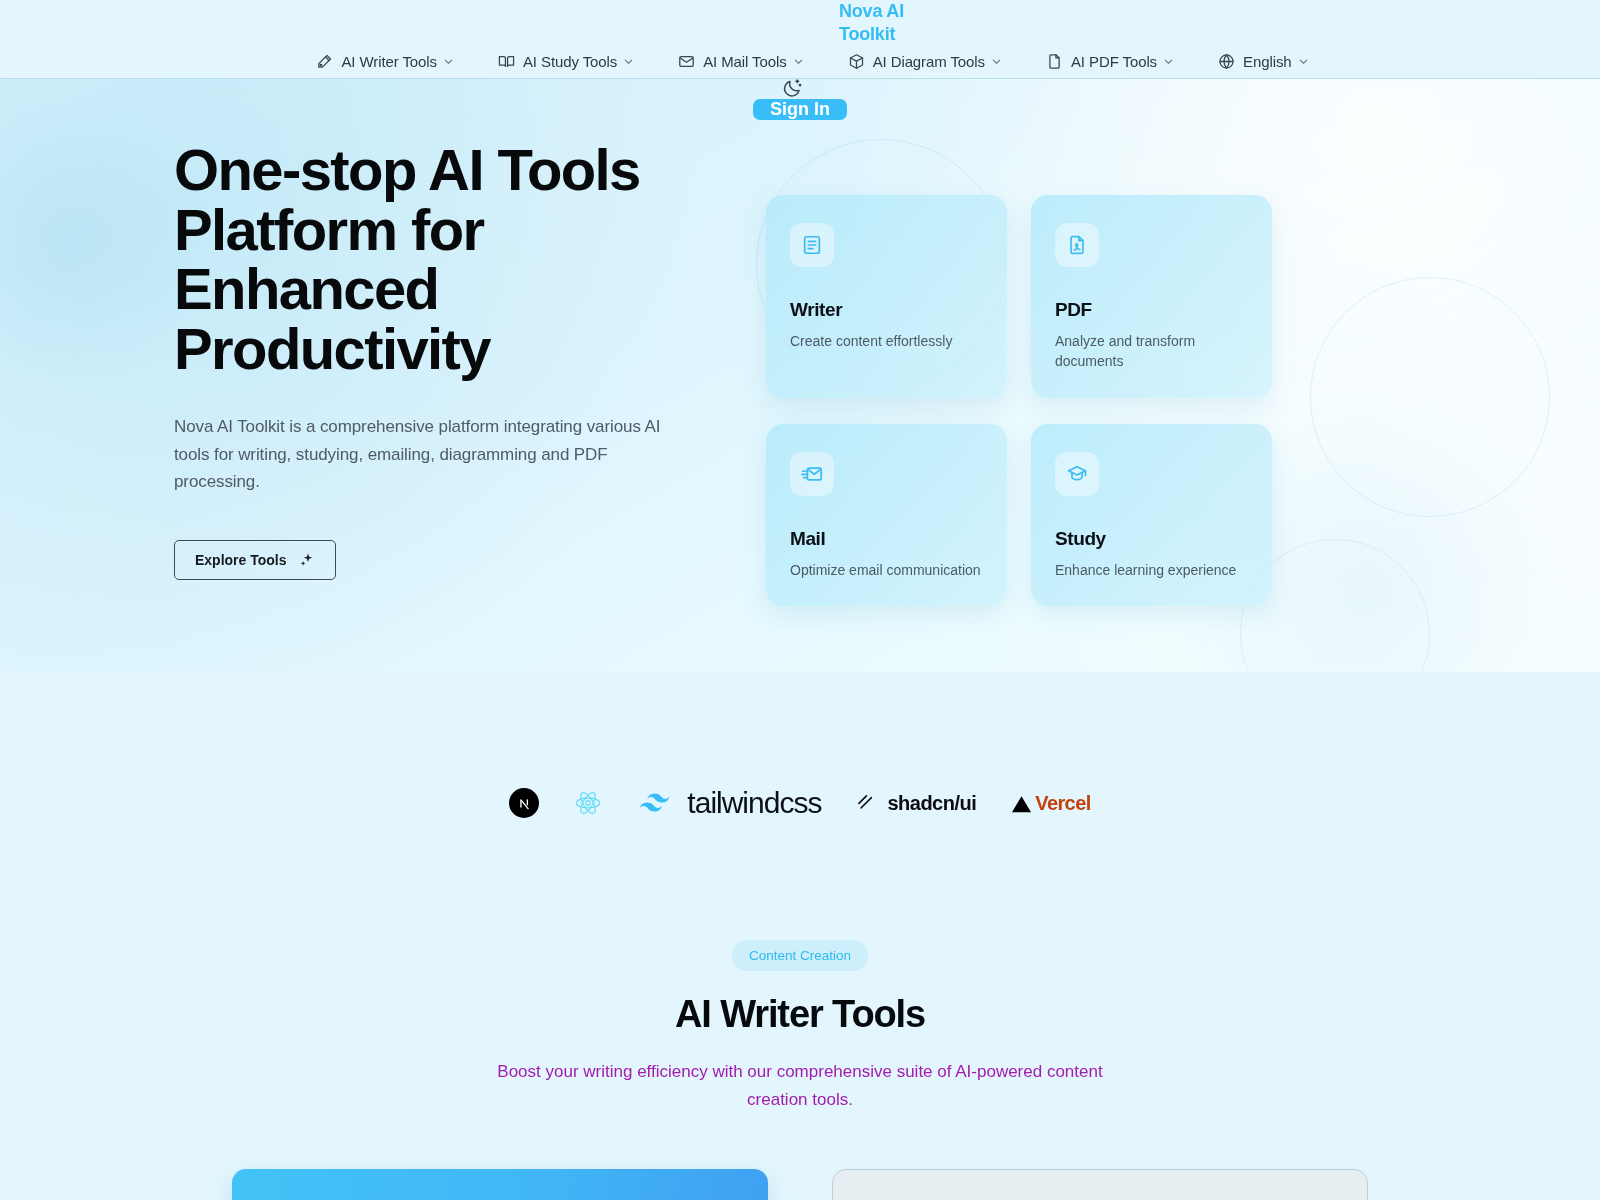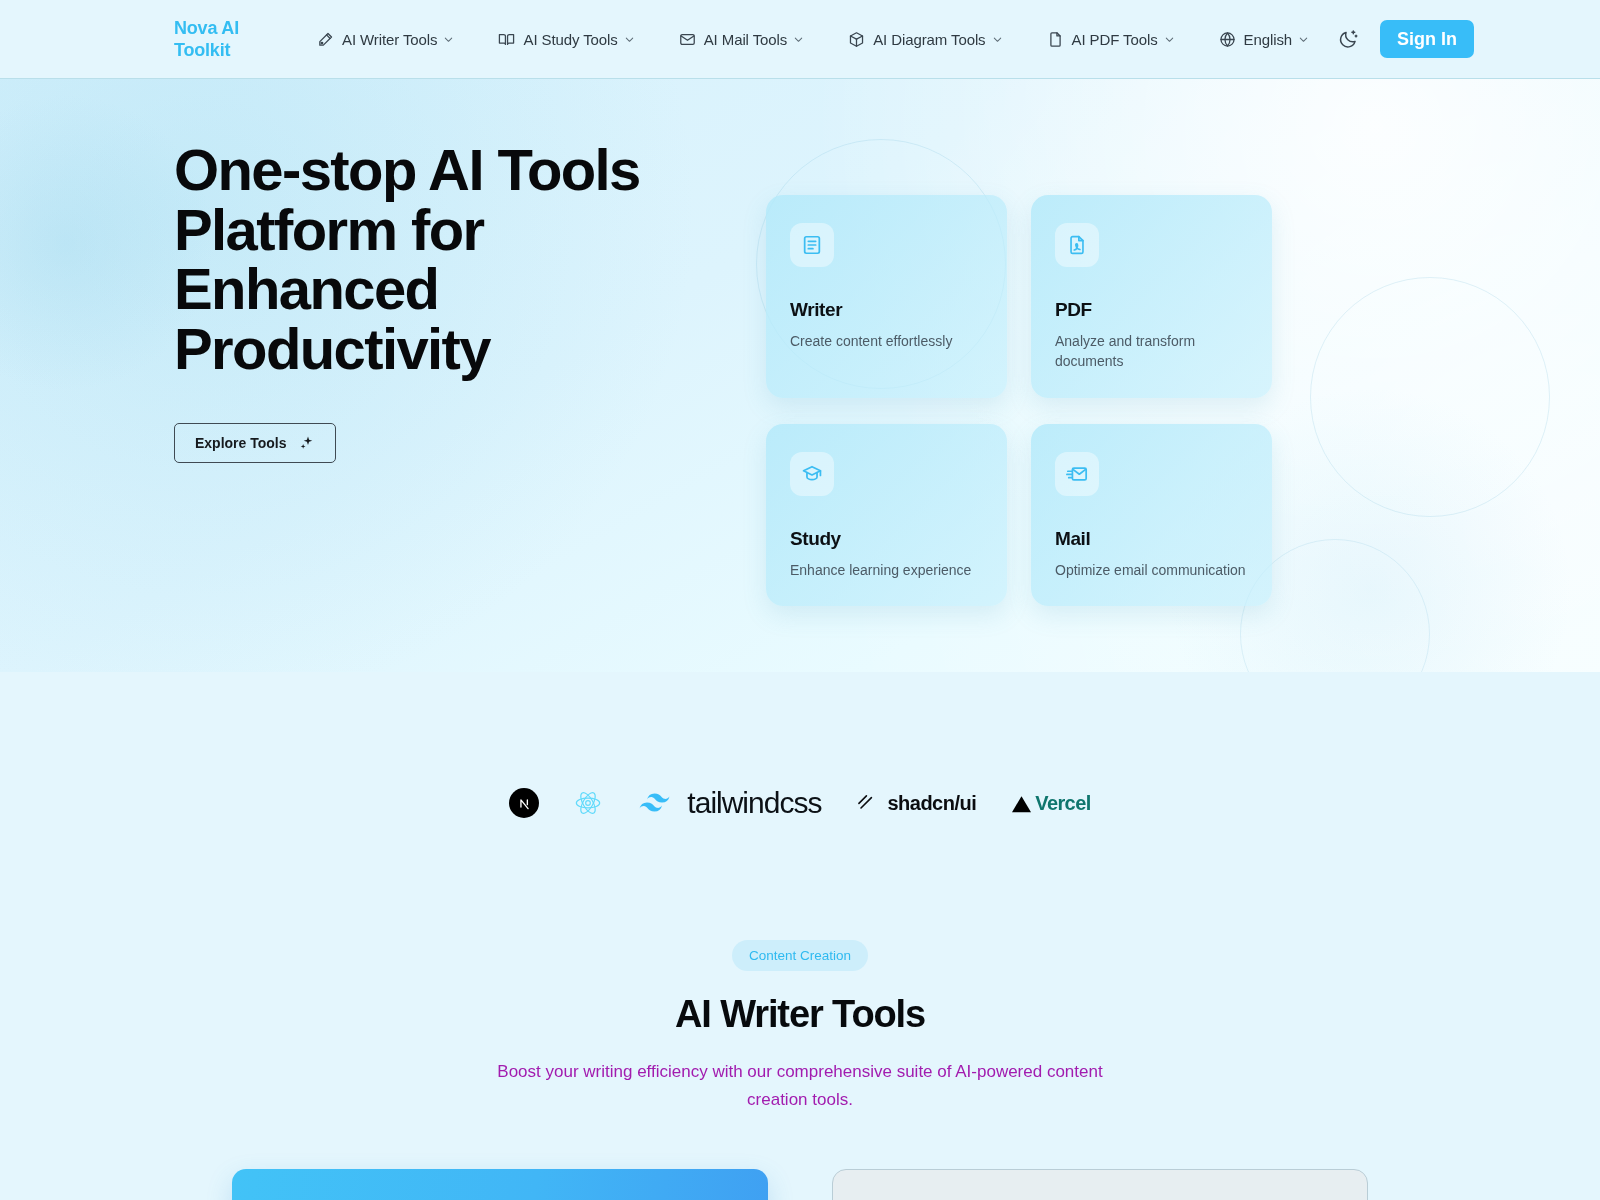--- a/index.html
+++ b/index.html
@@ -10,21 +10,21 @@
     overflow: hidden;
   }
   body { position: relative; }
 
   
   .header {
     position: relative; z-index: 40;
     height: 79px;
     background: #e4f6fd;
     border-bottom: 1px solid #b9dfea;
-    display: flex; align-items: center;
+    display: flex; align-items: center; flex-direction: column;
   }
   .logo {
     margin-left: 174px;
     width: 96px;
     font-size: 18px; font-weight: 700; line-height: 1.25;
     color: #33bdf2; letter-spacing: -0.2px;
   }
   .nav { display: flex; align-items: center; margin-left: 37px; }
   .nav-item {
     display: flex; align-items: center; gap: 8px;
@@ -158,21 +158,21 @@
   .tw-mark { width: 40px; height: 25px; color: #38bdf8; }
   .tw-mark svg { width: 40px; height: 25px; display: block; }
   .tw-word { font-size: 30px; font-weight: 500; color: #0c1116; letter-spacing: -1px; }
   .sh { display: flex; align-items: center; gap: 11px; }
   .sh-mark { width: 20px; height: 20px; color: #0b0d10; }
   .sh-mark svg { width: 20px; height: 20px; display: block; }
   .sh-word { font-size: 20px; font-weight: 700; color: #0b0d10; letter-spacing: -0.5px; }
   .vc { display: flex; align-items: center; gap: 3px; }
   .vc-mark { width: 21px; height: 19px; color: #000; }
   .vc-mark svg { width: 21px; height: 19px; display: block; }
-  .vc-word { font-size: 20px; font-weight: 700; color: #0f766e; letter-spacing: -0.6px; }
+  .vc-word { font-size: 20px; font-weight: 700; color: #c2410c; letter-spacing: -0.6px; }
 
   
   .writer-sec { padding-top: 120px; text-align: center; background: #e4f6fd; }
   .badge {
     display: inline-block;
     background: #cdeefb; color: #2fbaf0;
     font-size: 13.5px; font-weight: 500;
     padding: 8px 17px; border-radius: 999px;
   }
   h2.sec-title {
@@ -325,20 +325,21 @@
 <section class="hero">
   <div class="deco deco-a"></div>
   <div class="deco deco-e"></div>
   <div class="deco deco-b"></div>
   <div class="deco deco-c"></div>
   <div class="deco deco-d"></div>
 
   <div class="hero-inner">
     <div class="hero-left">
       <h1 class="hero-title">One-stop AI Tools Platform for Enhanced Productivity</h1>
+      <p class="hero-desc">Nova AI Toolkit is a comprehensive platform integrating various AI tools for writing, studying, emailing, diagramming and PDF processing.</p>
       <button class="explore-btn">
         <span>Explore Tools</span>
         <span class="spark">
           <svg viewBox="0 0 24 24" fill="currentColor">
             <path d="M13.5 2.2 15.1 7l4.8 1.6-4.8 1.6-1.6 4.8-1.6-4.8L7.1 8.6 11.9 7z"></path>
             <path d="M6.2 13.6 7.1 16.3l2.7.9-2.7.9-.9 2.7-.9-2.7-2.7-.9 2.7-.9z"></path>
           </svg>
         </span>
       </button>
     </div>
@@ -364,39 +365,39 @@
             <path d="M9 17.5c2.3-.6 3.6-3 3.6-5.3 0-1-.4-1.6-1-1.6s-1 .7-.8 1.8c.4 2.4 2.3 4.1 4.4 4.5"></path>
           </svg>
         </div>
         <div class="fcard-title">PDF</div>
         <div class="fcard-desc">Analyze and transform documents</div>
       </div>
 
       <div class="fcard short">
         <div class="fcard-ico">
           <svg viewBox="0 0 24 24" fill="none" stroke="currentColor" stroke-width="1.9" stroke-linecap="round" stroke-linejoin="round">
+            <rect x="7" y="5.5" width="15" height="13" rx="1.6"></rect>
+              <path d="m7.6 7 6.9 5.2L21.4 7"></path>
+            <path d="M2 9h4M1 12.5h5M3 16h3"></path>
+          </svg>
+        </div>
+        <div class="fcard-title">Mail</div>
+        <div class="fcard-desc">Optimize email communication</div>
+      </div>
+
+      <div class="fcard short">
+        <div class="fcard-ico">
+          <svg viewBox="0 0 24 24" fill="none" stroke="currentColor" stroke-width="1.9" stroke-linecap="round" stroke-linejoin="round">
             <path d="M12 4 2.8 8.5 12 13l9.2-4.5z"></path>
               <path d="M6.5 10.6v4.6c0 1.6 2.5 2.9 5.5 2.9s5.5-1.3 5.5-2.9v-4.6"></path>
               <path d="M21.2 8.5v5"></path>
           </svg>
         </div>
         <div class="fcard-title">Study</div>
         <div class="fcard-desc">Enhance learning experience</div>
-      </div>
-
-      <div class="fcard short">
-        <div class="fcard-ico">
-          <svg viewBox="0 0 24 24" fill="none" stroke="currentColor" stroke-width="1.9" stroke-linecap="round" stroke-linejoin="round">
-            <rect x="7" y="5.5" width="15" height="13" rx="1.6"></rect>
-              <path d="m7.6 7 6.9 5.2L21.4 7"></path>
-            <path d="M2 9h4M1 12.5h5M3 16h3"></path>
-          </svg>
-        </div>
-        <div class="fcard-title">Mail</div>
-        <div class="fcard-desc">Optimize email communication</div>
       </div>
 
     </div>
   </div>
 </section>
 
 <section class="tech">
 
   <div class="tech-logos">
 

